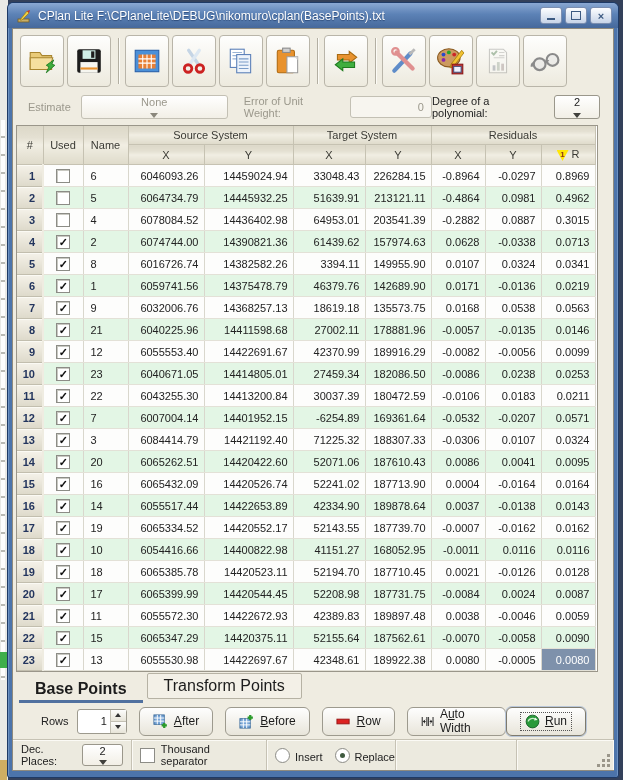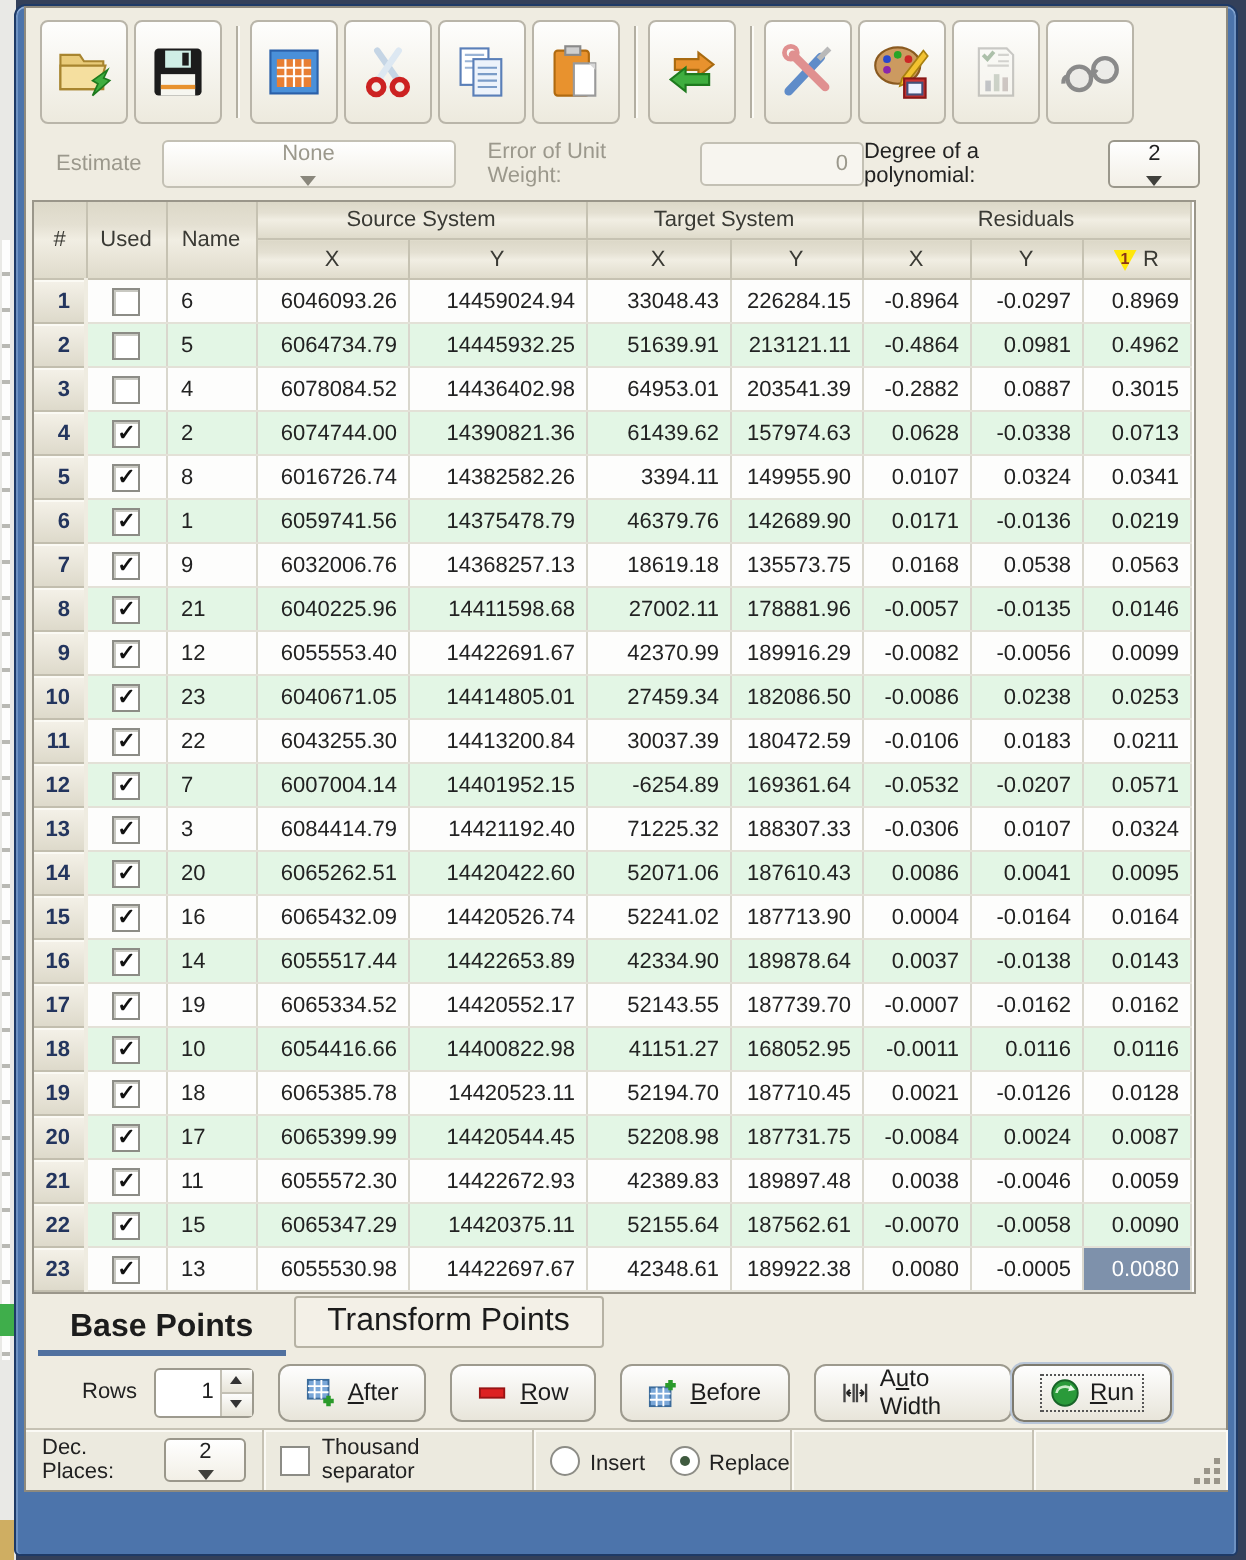--- a/index.html
+++ b/index.html
@@ -140,20 +140,39 @@
 <body>
 
 <div class="bg-strip">
   <div class="col"></div>
     <div class="mark-green"></div>
     <div class="mark-tan"></div>
 </div>
 
 <div class="window">
 
+  <div class="titlebar">
+    <svg class="app-icon" viewBox="0 0 16 16">
+      <rect x="2" y="11" width="11" height="3" fill="#c8b06a" stroke="#7a6020" stroke-width="0.8"></rect>
+      <path d="M4 12 L11 3 L13 5 L6 12 Z" fill="#f0d040" stroke="#a08020" stroke-width="0.8"></path>
+      <path d="M11 3 L13 5 L14 2 Z" fill="#cc3322"></path>
+    </svg>
+    <span class="title-text">CPlan Lite  F:\CPlaneLite\DEBUG\nikomuro\cplan(BasePoints).txt</span>
+    <span class="win-btns">
+      <span class="win-btn">
+          <span class="glyph-min"></span>
+        </span>
+      <span class="win-btn">
+          <span class="glyph-max"></span>
+        </span>
+      <span class="win-btn">
+          <span class="glyph-close">×</span>
+        </span>
+    </span>
+  </div>
 
   <div class="client">
 
     <div class="toolbar">
       <div class="tbtn">
         <svg viewBox="0 0 28 28">
           <path d="M3 6h9l2 3h9v13H3z" fill="#e9cb79" stroke="#a8852f"></path>
           <path d="M3 11h21l-3 11H3z" fill="#f5df9f" stroke="#a8852f"></path>
           <path d="M25 13l-7 5 2.5 1.5L18 25l8-7-2.8-1.2z" fill="#3fae3f" stroke="#1e7a1e" stroke-width="0.8"></path>
         </svg>
@@ -601,31 +620,31 @@
       <span class="abtn">
         <svg viewBox="0 0 16 16">
           <rect x="1" y="1" width="11" height="10" fill="#7aa7d8" stroke="#3a6a9a"></rect>
           <path d="M1 4.3h11M1 7.6h11M4.6 1v10M8.2 1v10" stroke="#fff" stroke-width="1"></path>
           <path d="M12 9.5v5.5M9.2 12.2h5.6" stroke="#2a9a2a" stroke-width="2.4"></path>
         </svg>
         <span><u>A</u>fter</span>
       </span>
       <span class="abtn">
         <svg viewBox="0 0 16 16">
-          <rect x="1" y="5.5" width="13" height="5" fill="#dd2222" stroke="#981414"></rect>
-        </svg>
-        <span><u>R</u>ow</span>
-      </span>
-      <span class="abtn">
-        <svg viewBox="0 0 16 16">
           <rect x="1" y="5" width="11" height="10" fill="#7aa7d8" stroke="#3a6a9a"></rect>
           <path d="M1 8.3h11M1 11.6h11M4.6 5v10M8.2 5v10" stroke="#fff" stroke-width="1"></path>
           <path d="M12 1v5.5M9.2 3.8h5.6" stroke="#2a9a2a" stroke-width="2.4"></path>
         </svg>
         <span><u>B</u>efore</span>
+      </span>
+      <span class="abtn">
+        <svg viewBox="0 0 16 16">
+          <rect x="1" y="5.5" width="13" height="5" fill="#dd2222" stroke="#981414"></rect>
+        </svg>
+        <span><u>R</u>ow</span>
       </span>
       <span class="abtn">
         <svg viewBox="0 0 16 16">
           <path d="M1.5 2.5v11M14.5 2.5v11M7 2.5v11M9 2.5v11" stroke="#444" stroke-width="1.4"></path>
           <path d="M5.5 8H2.8M2.8 8l2-2M2.8 8l2 2M10.5 8h2.7M13.2 8l-2-2M13.2 8l-2 2" stroke="#222" stroke-width="1.2" fill="none"></path>
         </svg>
         <span>A<u>u</u>to Width</span>
       </span>
       <span class="abtn run">
         <span class="focus">

